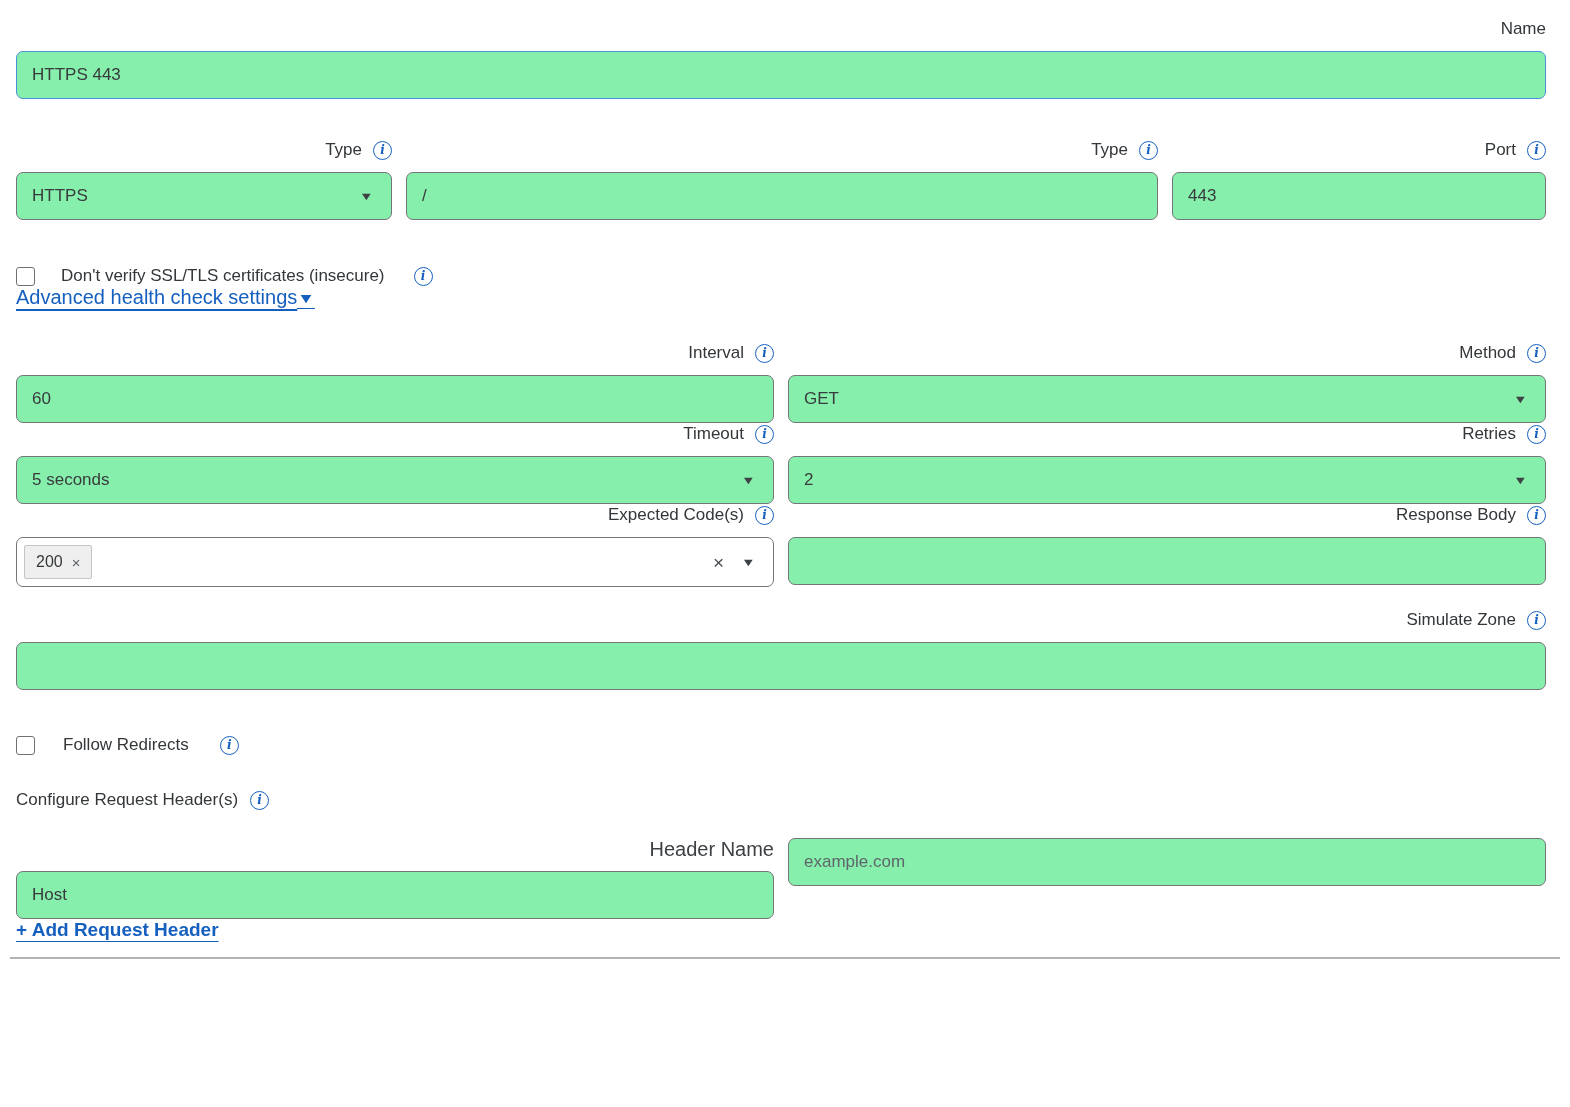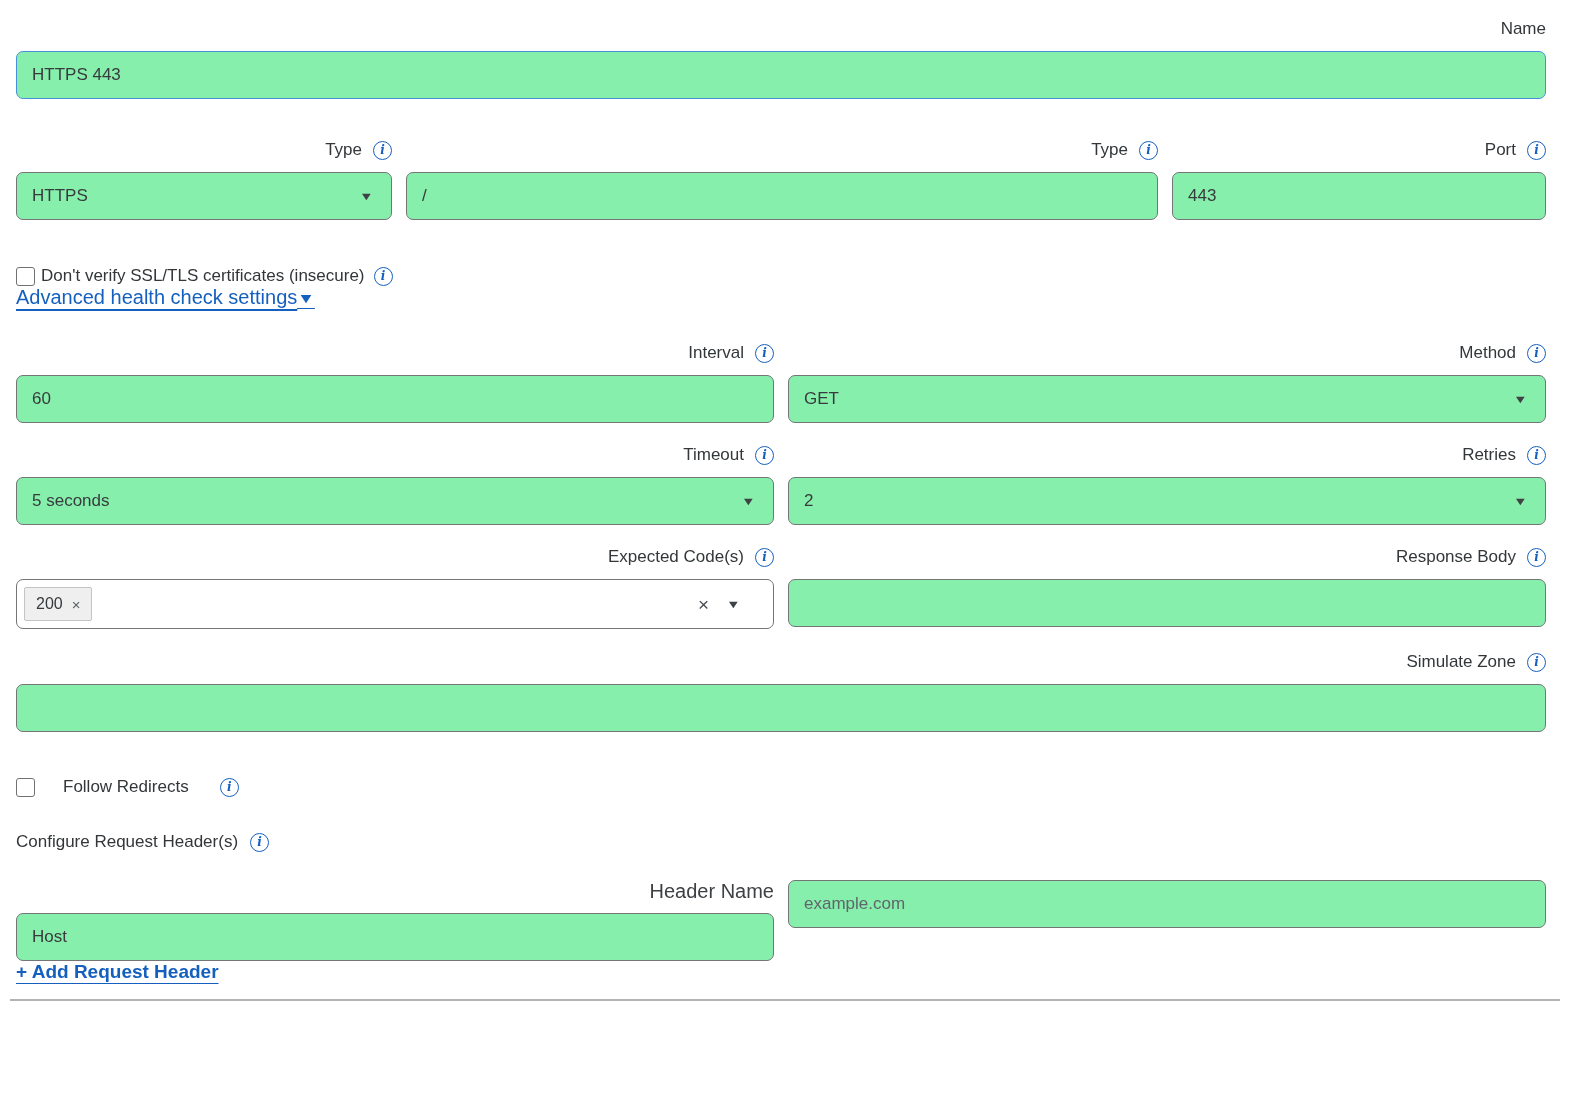--- a/index.html
+++ b/index.html
@@ -81,21 +81,21 @@
   .row-2 {
     display: grid;
     grid-template-columns: 1fr 1fr;
     column-gap: 14px;
   }
 
   
   .check-row {
     display: flex;
     align-items: center;
-    gap: 6px;
+    gap: 26px;
     font-size: 17px;
     color: #33373a;
   }
   .check-row.wide-gap { gap: 28px; }
   .checkbox {
     width: 19px; height: 19px;
     border: 1.6px solid #6f7275;
     border-radius: 3px;
     background: #fff;
     flex: 0 0 auto;
@@ -131,21 +131,21 @@
     font-weight: bold;
   }
 
   
   .multiselect {
     height: 50px;
     border: 1px solid #737577;
     border-radius: 7px;
     display: flex;
     align-items: center;
-    padding: 0 30px 0 7px;
+    padding: 0 15px 0 7px;
     background: #fff;
   }
   .tag-chip {
     display: inline-flex;
     align-items: center;
     gap: 9px;
     height: 34px;
     padding: 0 11px;
     background: #efefef;
     border: 1px solid #c4c4c4;
@@ -171,21 +171,21 @@
     border-top: 2px solid #b3b3b3;
     margin-left: -6px;
     margin-right: -14px;
   }
 
   
   .mt-40 { margin-top: 40px; }
   .mt-46 { margin-top: 46px; }
   .mt-36 { }
   .mt-33 { margin-top: 33px; }
-  .mt-21 { margin-top: 21px; }
+  .mt-21 { }
   .mt-22 { margin-top: 22px; }
   .mt-45 { margin-top: 45px; }
   .mt-35 { margin-top: 35px; }
   .mt-28 { margin-top: 28px; }
   .mt-16 { margin-top: 16px; }
 </style>
 </head>
 <body>
 
 <div class="page">

